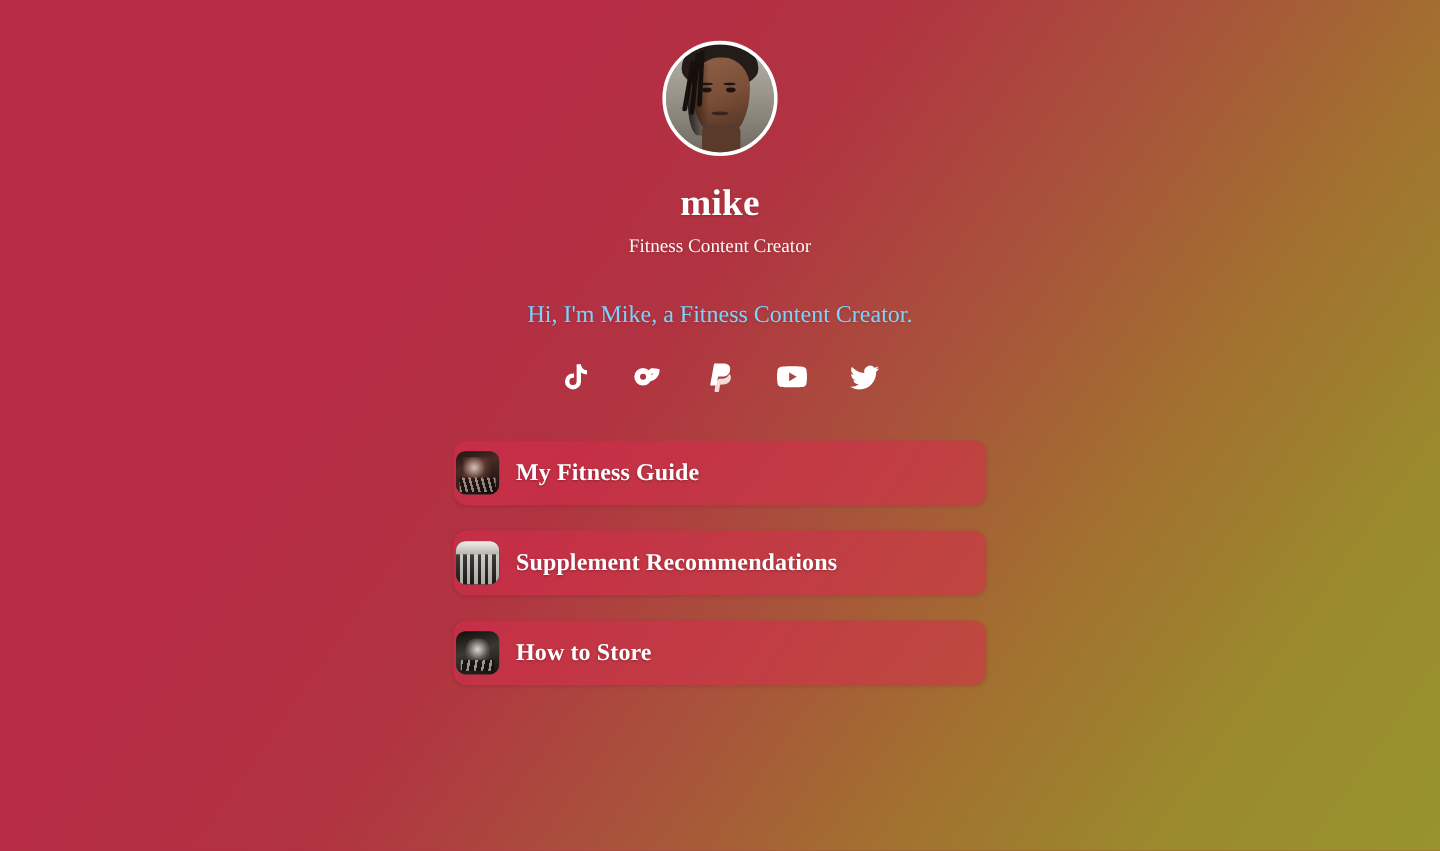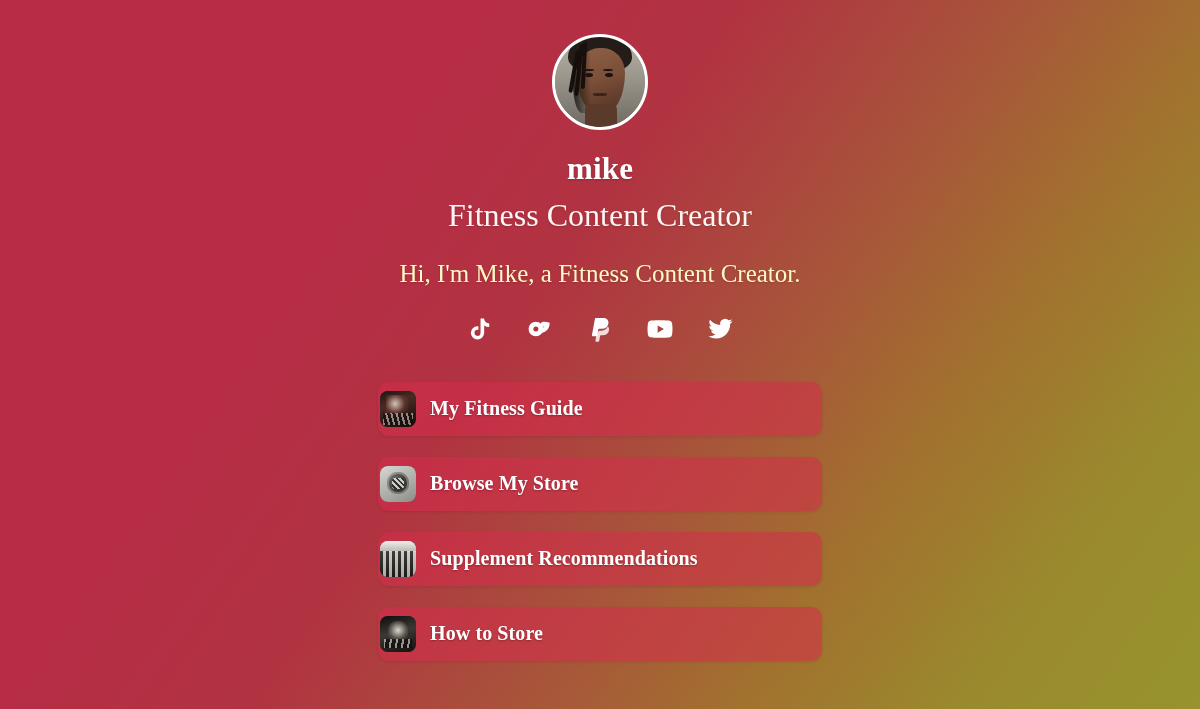--- a/index.html
+++ b/index.html
@@ -124,30 +124,30 @@
     margin: 22px 0 0 0;
     font-size: 31px;
     font-weight: bold;
     color: #ffffff;
     letter-spacing: .2px;
     line-height: 1.1;
     text-shadow: 0 1px 2px rgba(0,0,0,.22);
   }
   .headline {
     margin: 11px 0 0 0;
-    font-size: 32px;
+    font-size: 16px;
     font-weight: normal;
     color: #fdf6f5;
     line-height: 1.15;
     text-shadow: 0 1px 2px rgba(0,0,0,.18);
   }
   .bio {
-    margin: 25px 0 0 0;
-    font-size: 25px;
-    color: #fef9c3;
+    margin: 35px 0 0 0;
+    font-size: 20px;
+    color: #7dd3fc;
     line-height: 1.2;
     text-shadow: 0 1px 2px rgba(0,0,0,.18);
   }
 
   .socials {
     margin: 23px auto 0 auto;
     display: flex;
     justify-content: center;
     align-items: center;
     gap: 26px;
@@ -324,28 +324,20 @@
     <div class="link-btn">
       <div class="link-thumb th-battle">
         <span class="a"></span>
           <span class="b"></span>
           <span class="c"></span>
       </div>
       <span class="link-label">My Fitness Guide</span>
     </div>
 
 
-    <div class="link-btn">
-      <div class="link-thumb th-coin">
-        <span class="a"></span>
-          <span class="b"></span>
-          <span class="c"></span>
-      </div>
-      <span class="link-label">Browse My Store</span>
-    </div>
 
     <div class="link-btn">
       <div class="link-thumb th-crowd">
         <span class="a"></span>
           <span class="c"></span>
           <span class="b"></span>
       </div>
       <span class="link-label">Supplement Recommendations</span>
     </div>
 

